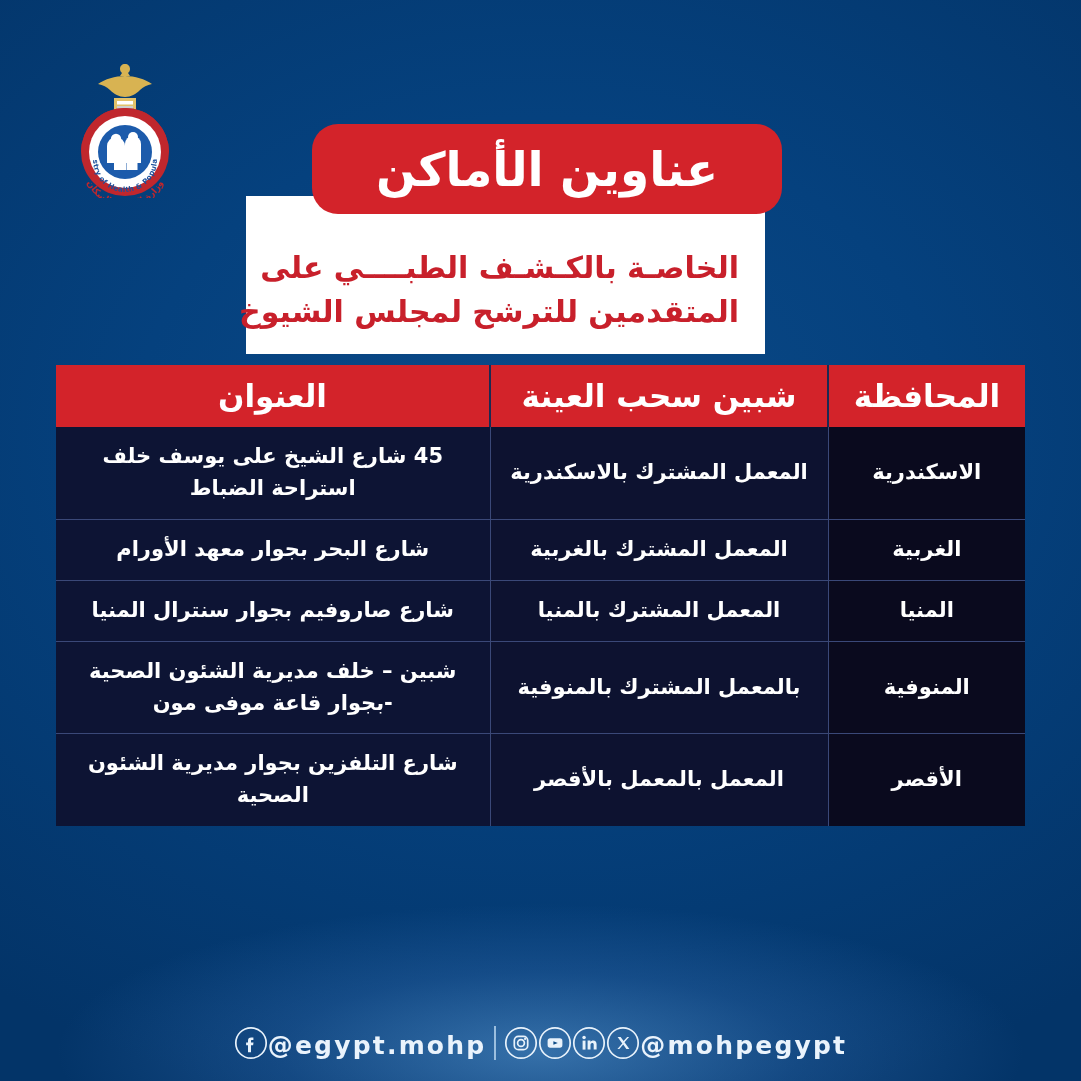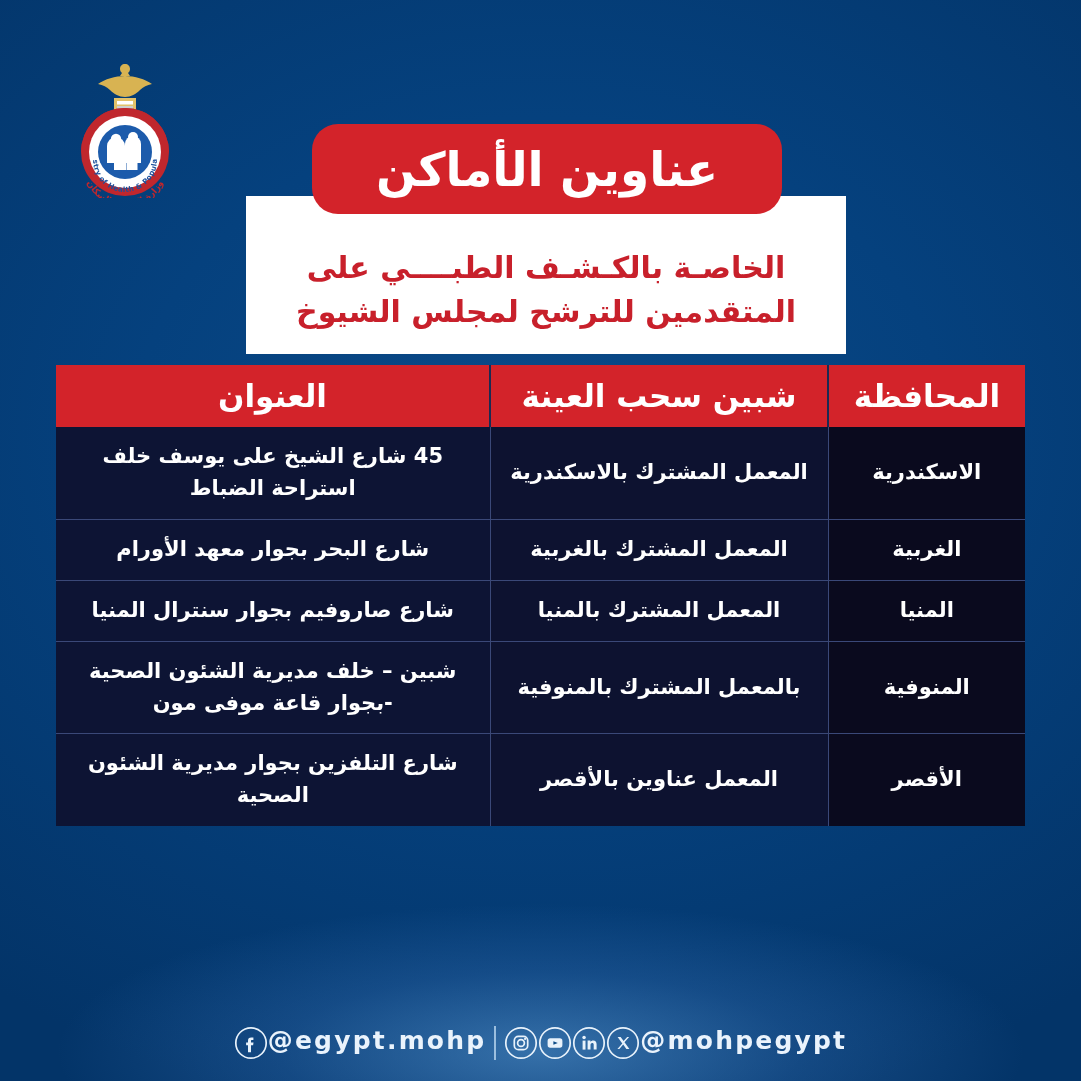--- a/index.html
+++ b/index.html
@@ -43,21 +43,21 @@
     width: 126px;
     height: 146px;
   }
   #logo-wrap svg { display: block; width: 126px; height: 146px; }
 
   
   #title-block {
     position: absolute;
     left: 246px;
     top: 196px;
-    width: 600px;
+    width: 519px;
   }
 
   #subtitle-panel {
     background: #ffffff;
     padding: 50px 26px 20px 26px;
     text-align: center;
   }
 
   #subtitle-line1, #subtitle-line2 {
     color: #c8202b;
@@ -145,21 +145,21 @@
     bottom: 8px;
     height: 60px;
     display: flex;
     align-items: center;
     justify-content: center;
     gap: 14px;
   }
 
   .social-group {
     display: flex;
-    align-items: flex-start;
+    align-items: flex-end;
     direction: ltr;
   }
 
   .handle {
     color: #eaf3fc;
     font-size: 25px;
     font-weight: bold;
     letter-spacing: 2.2px;
     font-family: "DejaVu Sans", "Liberation Sans", sans-serif;
   }
@@ -272,21 +272,21 @@
           <td class="cell-lab">المعمل المشترك بالمنيا</td>
           <td class="cell-addr">شارع صاروفيم بجوار سنترال المنيا</td>
         </tr>
         <tr>
           <td class="cell-gov">المنوفية</td>
           <td class="cell-lab">بالمعمل المشترك بالمنوفية</td>
           <td class="cell-addr">شبين – خلف مديرية الشئون الصحية -بجوار قاعة موفى مون</td>
         </tr>
         <tr>
           <td class="cell-gov">الأقصر</td>
-          <td class="cell-lab">المعمل عناوين بالأقصر</td>
+          <td class="cell-lab">المعمل بالمعمل بالأقصر</td>
           <td class="cell-addr">شارع التلفزين بجوار مديرية الشئون الصحية</td>
         </tr>
       </tbody>
     </table>
   </div>
 
   <div id="footer-bar">
     <div class="social-group">
 
       <span>

